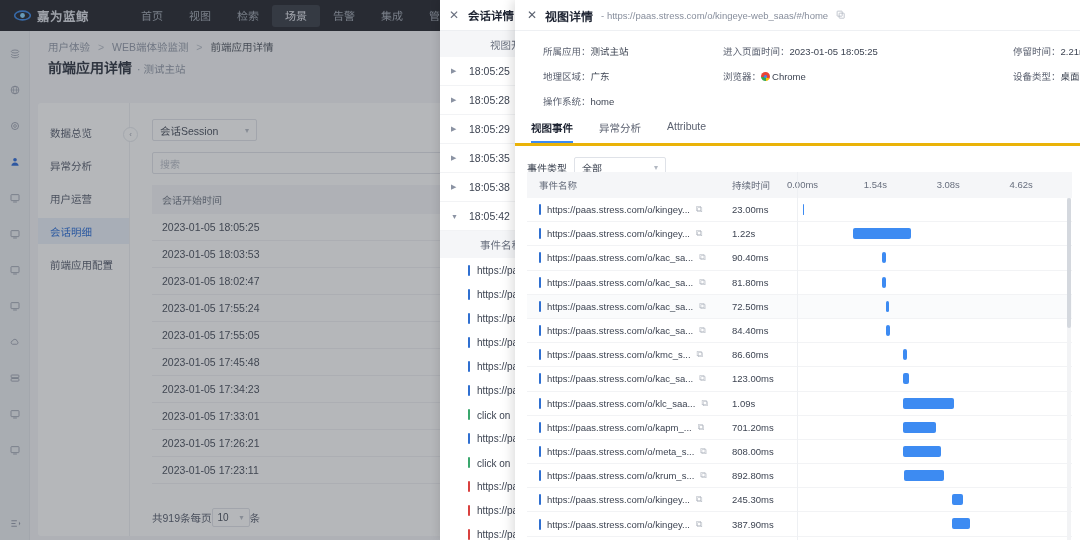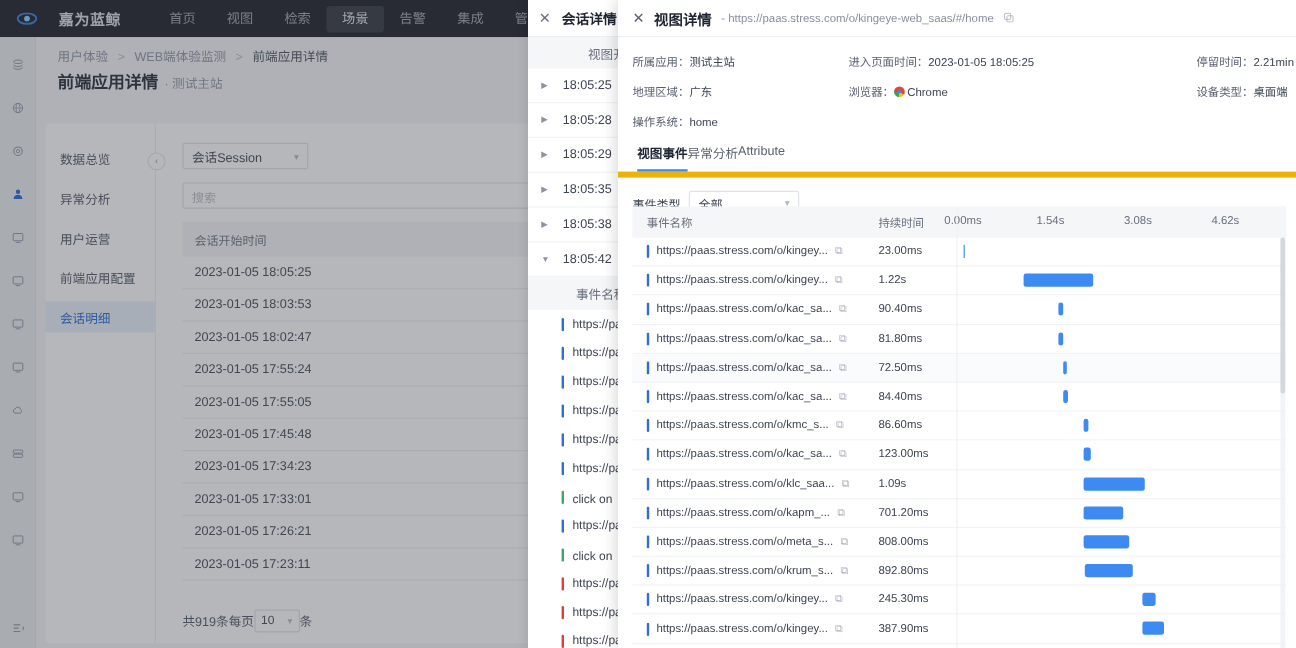--- a/index.html
+++ b/index.html
@@ -15,21 +15,21 @@
   
   .app-base { position: absolute; inset: 0; background: #f5f6f8; }
 
   
   .topnav {
     position: absolute; top: 0; left: 0; width: 1080px; height: 31px;
     background: #14171f; display: flex; align-items: center;
   }
   .brand { display: flex; align-items: center; gap: 6px; margin-left: 14px; width: 96px; }
   .brand-logo { width: 17px; height: 13px; flex: 0 0 auto; }
-  .brand-text { color: #d8dbe3; font-size: 12.5px; letter-spacing: .5px; font-weight: 600; white-space: nowrap; margin-left: 12px; }
+  .brand-text { color: #d8dbe3; font-size: 12.5px; letter-spacing: .5px; font-weight: 600; white-space: nowrap; }
   .navitems { display: flex; align-items: center; gap: 0px; margin-left: 18px; }
   .navitem {
     color: #9ba1ad; font-size: 11px; padding: 4px 13px; border-radius: 3px;
     white-space: nowrap; line-height: 14px;
   }
   .navitem.active { background: #2b2f3a; color: #e4e7ee; }
 
   
   .rail {
     position: absolute; top: 31px; left: 0; width: 30px; height: 509px;
@@ -147,34 +147,34 @@
   }
   .d2-head {
     height: 31px; display: flex; align-items: center; gap: 8px; padding-left: 12px;
     border-bottom: 1px solid #eef0f3; white-space: nowrap; overflow: hidden;
   }
   .d2-head .x { color: #5a616f; font-size: 12px; }
   .d2-title { font-size: 12px; font-weight: 700; color: #1f2533; }
   .d2-url { font-size: 9.5px; color: #878e9c; }
   .copy-ico { color: #aeb4be; font-size: 9px; }
 
-  .meta { display: grid; grid-template-columns: 180px 290px auto; row-gap: 11px; padding: 13px 0 0 12px; }
+  .meta { display: grid; grid-template-columns: 180px 290px auto; row-gap: 11px; padding: 13px 0 0 28px; }
   .meta-cell { font-size: 9.5px; color: #3d4452; white-space: nowrap; }
   .meta-cell .k { color: #5b6170; }
   .chrome-dot {
     display: inline-block; width: 9px; height: 9px; border-radius: 50%;
     vertical-align: -1px; margin-right: 2px;
     background: conic-gradient(#ea4335 0 33%, #fbbc05 33% 50%, #34a853 50% 75%, #ea4335 75% 100%);
     position: relative;
   }
   .chrome-dot::after {
     content: ""; position: absolute; inset: 2.6px; border-radius: 50%; background: #4285f4;
   }
 
-  .tabs { display: flex; padding: 12px 0 0 16px; border-bottom: 5px solid #eab308; }
+  .tabs { display: flex; gap: 26px; padding: 12px 0 0 16px; border-bottom: 3px solid #eab308; }
   .tab { font-size: 10.5px; color: #5b6170; padding-bottom: 6px; }
   .tab.active { color: #1f2533; font-weight: 700; border-bottom: 2px solid #3d8bf2; }
   .typerow { display: flex; align-items: center; gap: 7px; padding: 11px 0 0 12px; }
   .typerow .lbl { font-size: 10px; color: #3d4452; }
   .type-sel {
     width: 92px; height: 21px; border: 1px solid #dfe2e8; border-radius: 2px;
     display: flex; align-items: center; justify-content: space-between; padding: 0 7px;
     font-size: 10px; color: #3d4452;
   }
 
@@ -332,22 +332,22 @@
     <div class="page-title-row">
       <span class="page-title">前端应用详情</span>
       <span class="page-sub">· 测试主站</span>
     </div>
 
     <div class="card">
       <div class="side">
         <div class="side-item">数据总览</div>
         <div class="side-item">异常分析</div>
         <div class="side-item">用户运营</div>
+        <div class="side-item active">会话明细</div>
         <div class="side-item">前端应用配置</div>
-        <div class="side-item active">会话明细</div>
       </div>
       <div class="collapse-btn">‹</div>
 
       <div class="panel">
         <div class="select-box">
           <span>会话Session</span>
           <span class="caret">▾</span>
         </div>
         <div class="search-row">
           <div class="search-box">

